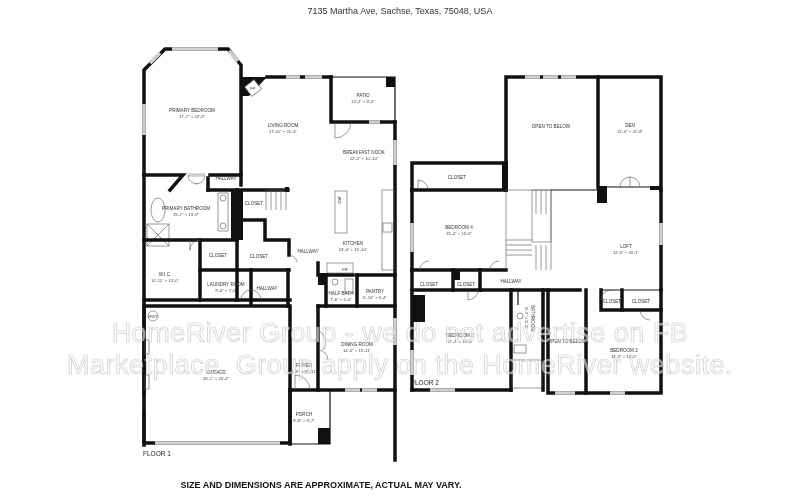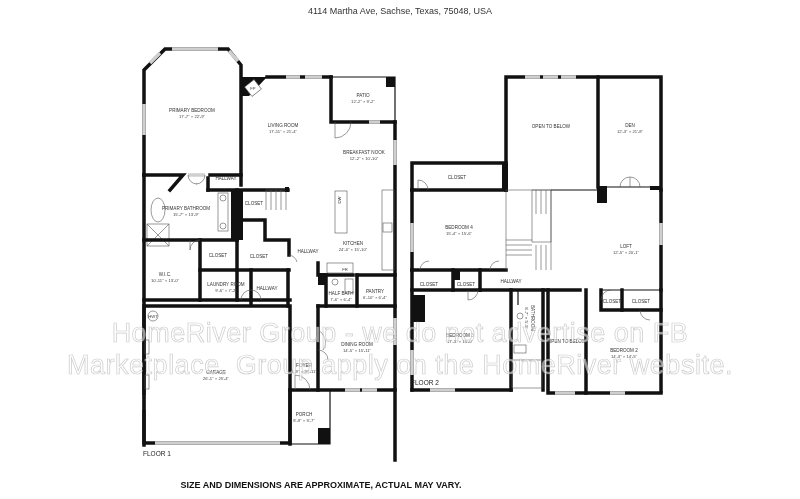--- a/index.html
+++ b/index.html
@@ -14,21 +14,21 @@
   .blk { fill:#111; }
   .rlabel { font-family:"Liberation Sans", sans-serif; font-size:4.6px; fill:#333; text-anchor:middle; }
   .rdim { font-family:"Liberation Sans", sans-serif; font-size:4.2px; fill:#444; text-anchor:middle; }
   .flabel { font-family:"Liberation Sans", sans-serif; font-size:6.5px; fill:#222; }
   .wm { position:absolute; left:0; width:800px; text-align:center; font-size:27px; color:rgba(255,255,255,0.55);
         -webkit-text-stroke:0.7px rgba(160,160,160,0.55); letter-spacing:0.5px; white-space:nowrap; }
 </style>
 </head>
 <body>
 
-<div class="address">4114 Martha Ave, Sachse, Texas, 75048, USA</div>
+<div class="address">7135 Martha Ave, Sachse, Texas, 75048, USA</div>
 
 <svg class="plan" width="800" height="499" viewBox="0 0 800 499">
 
   <g>
 
     <polyline class="wall" points="144,175 144,70 165,49 228,49 241,65 241,175"></polyline>
     <line class="win" x1="172" y1="49" x2="218" y2="49"></line>
     <line class="win" x1="144" y1="104" x2="144" y2="135"></line>
     <line class="win" x1="150" y1="63" x2="160" y2="53"></line>
     <line class="win" x1="229" y1="51" x2="238" y2="61"></line>

